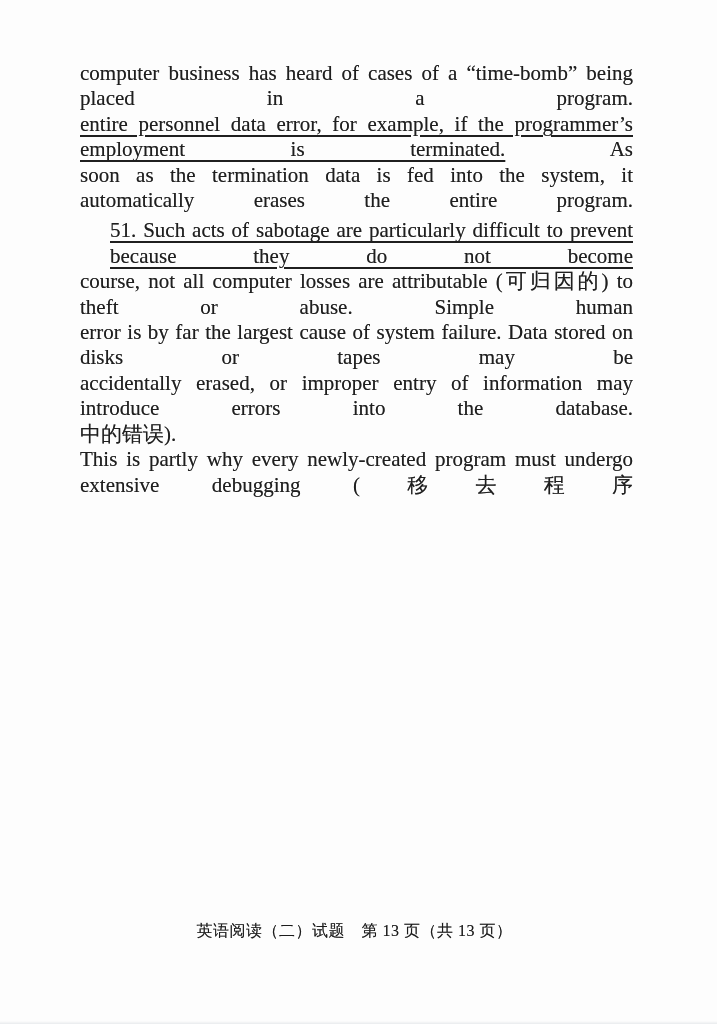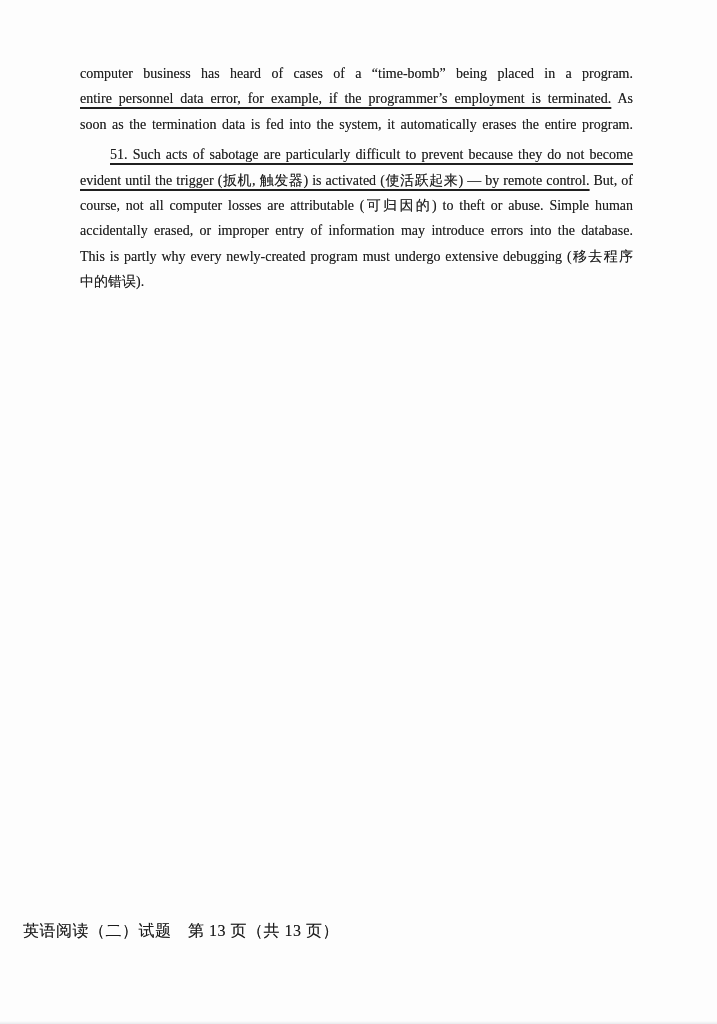--- a/index.html
+++ b/index.html
@@ -10,21 +10,21 @@
     background: #fdfdfd;
     overflow: hidden;
     font-family: "Liberation Serif", "DejaVu Serif", serif;
     color: #1f1f1f;
   }
   .content {
     position: absolute;
     left: 80px;
     top: 61px;
     width: 553px;
-    font-size: 14px;
+    font-size: 21px;
     line-height: 25.4px;
     text-shadow: 0 0 0.4px rgba(25,25,25,0.55);
   }
   .paragraph { margin: 0; }
   .paragraph + .paragraph { margin-top: 5px; font-family: Liberation Serif, serif; }
   .line {
     text-align: justify;
     text-align-last: justify;
   }
   .line.no-justify { text-align-last: left; }
@@ -32,26 +32,25 @@
   .seg.underline {
     text-decoration: underline;
     text-decoration-thickness: 1.5px;
     text-underline-offset: 3.5px;
   }
   .footer {
     position: absolute;
     left: 0;
     right: 8px;
     top: 921px;
-    text-align: left;
+    text-align: center;
     font-size: 16px;
     letter-spacing: 0.5px;
     color: #1c1c1c;
     text-shadow: 0 0 0.4px rgba(25,25,25,0.5);
-    margin-left: 23px;
   }
   .scan-edge-bottom {
     position: absolute;
     left: 0;
     right: 0;
     bottom: 0;
     height: 3px;
     background: linear-gradient(to bottom, rgba(253,253,253,0), #e9ebed);
   }
 </style>
@@ -60,22 +59,22 @@
 
 <div class="page">
   <div class="content">
       <div class="paragraph">
         <div class="line"><span class="seg">computer business has heard of cases of a “time-bomb” being placed in a program.</span></div>
         <div class="line"><span class="seg underline">entire personnel data error, for example, if the programmer’s employment is terminated.</span><span class="seg"> As</span></div>
         <div class="line"><span class="seg">soon as the termination data is fed into the system, it automatically erases the entire program.</span></div>
       </div>
       <div class="paragraph">
         <div class="line indent"><span class="seg underline">51. Such acts of sabotage are particularly difficult to prevent because they do not become</span></div>
-        <div class="line"><span class="seg underline">evident until the trigger (扳机, 触发器) is activated (使活跃起来) — by remote control.</span><span class="seg"> But, of</span></div>
         <div class="line"><span class="seg">course, not all computer losses are attributable (可归因的) to theft or abuse. Simple human</span></div>
+        <div class="line"><span class="seg">error is by far the largest cause of system failure. Data stored on disks or tapes may be</span></div>
         <div class="line"><span class="seg">accidentally erased, or improper entry of information may introduce errors into the database.</span></div>
+        <div class="line no-justify"><span class="seg">中的错误).</span></div>
         <div class="line"><span class="seg">This is partly why every newly-created program must undergo extensive debugging (移去程序</span></div>
-        <div class="line no-justify"><span class="seg">中的错误).</span></div>
       </div>
     </div>
   <div class="footer">英语阅读（二）试题　第 13 页（共 13 页）</div>
   <div class="scan-edge-bottom"></div>
 </div>
 
 </body></html>

